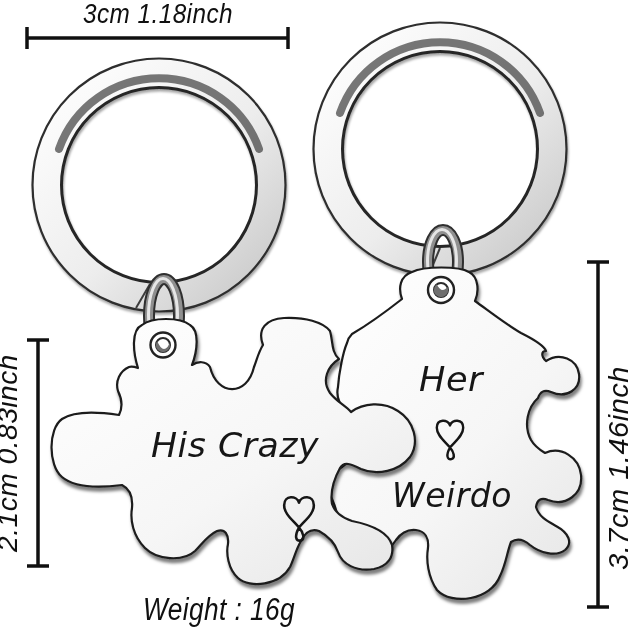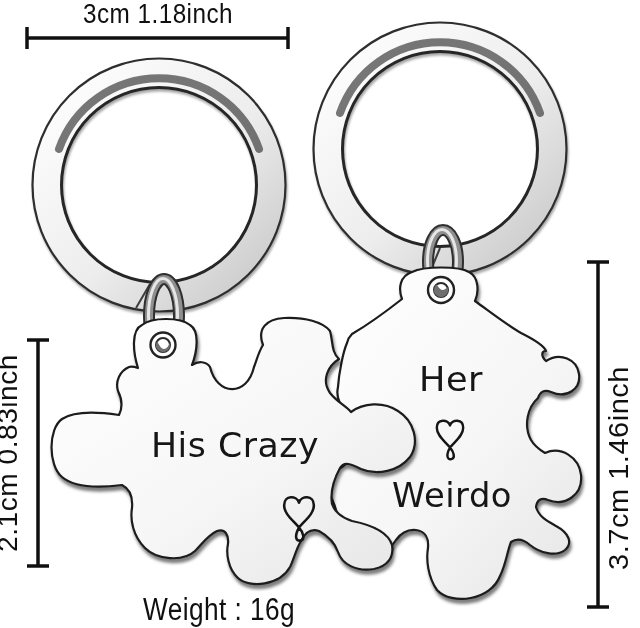--- a/index.html
+++ b/index.html
@@ -2,20 +2,21 @@
 <html><head>
 <meta charset="utf-8">
 <style>
   html,body{margin:0;padding:0;background:#ffffff;}
   .stage{
     position:relative;
     width:640px;height:628px;
     background:#ffffff;
     overflow:hidden;
     font-family:"Liberation Sans", sans-serif;
+    font-style:italic;
   }
   svg{display:block;}
   text{user-select:none;}
   .dim-label{
     font-family:"Liberation Sans", sans-serif;
     fill:#101010;
     letter-spacing:0.5px;
   }
   .engrave{
     font-family:"DejaVu Sans", sans-serif;

